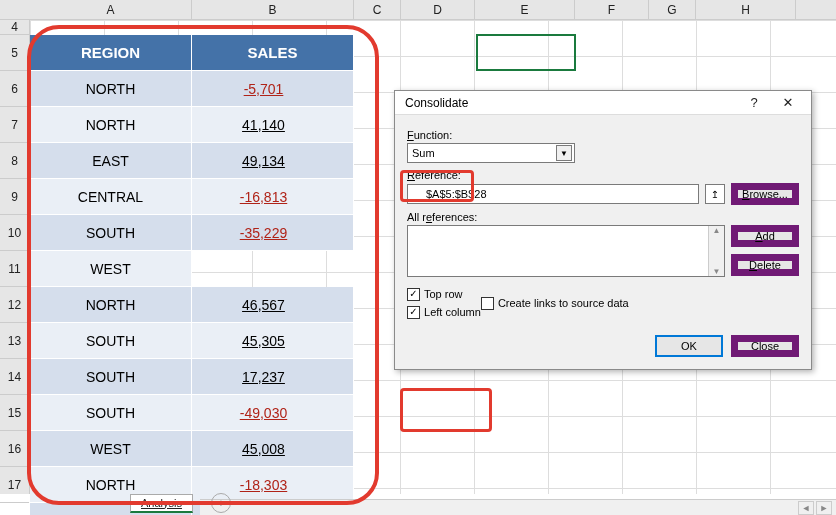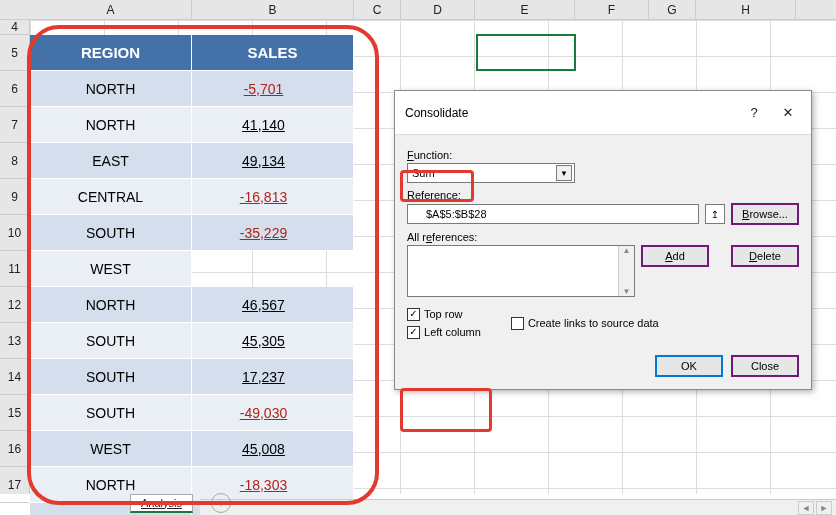--- a/index.html
+++ b/index.html
@@ -129,21 +129,21 @@
     width: 418px;
     background: #f0f0f0;
     border: 1px solid #8a8a8a;
     box-shadow: 2px 2px 6px rgba(0,0,0,0.3);
     font-size: 11px;
     z-index: 10;
   }
   .dialog-title {
     display: flex;
     align-items: center;
-    height: 44px;
+    height: 24px;
     padding: 0 6px 0 10px;
     background: #fff;
     border-bottom: 1px solid #ddd;
   }
   .dialog-title .title-text { flex: 1; font-size: 12px; }
   .dialog-title .win-btn {
     width: 34px;
     height: 22px;
     display: flex;
     align-items: center;
@@ -201,21 +201,21 @@
     border: 1px solid #7a7a7a;
     background: #fff;
     display: flex;
     align-items: center;
     justify-content: center;
     font-size: 10px;
   }
   .dlg-button {
     width: 68px;
     height: 22px;
-    border: 2px solid #701a75;
+    border: 7px solid #701a75;
     background: #e6e6e6;
     display: flex;
     align-items: center;
     justify-content: center;
     font-size: 11px;
   }
   .dlg-button.primary { border: 2px solid #0078d7; }
   .dlg-button .ul { text-decoration: underline; }
 
   .allref-row { display: flex; gap: 6px; align-items: flex-start; }
@@ -232,23 +232,23 @@
     width: 16px;
     background: #f0f0f0;
     border-left: 1px solid #ccc;
     display: flex;
     flex-direction: column;
     justify-content: space-between;
     align-items: center;
     font-size: 8px;
     color: #888;
   }
-  .side-btns { display: flex; flex-direction: row; gap: 22px; }
-
-  .labels-group { margin-top: 8px; display: flex; gap: 30px; align-items: flex-start; }
+  .side-btns { display: flex; flex-direction: column; gap: 7px; }
+
+  .labels-group { margin-top: 8px; display: flex; align-items: flex-start; }
   .labels-left { display: flex; flex-direction: column; }
   .chk-row { display: flex; align-items: center; gap: 4px; height: 18px; }
   .chk {
     width: 13px; height: 13px;
     border: 1px solid #333;
     background: #fff;
     display: flex;
     align-items: center;
     justify-content: center;
     font-size: 10px;

